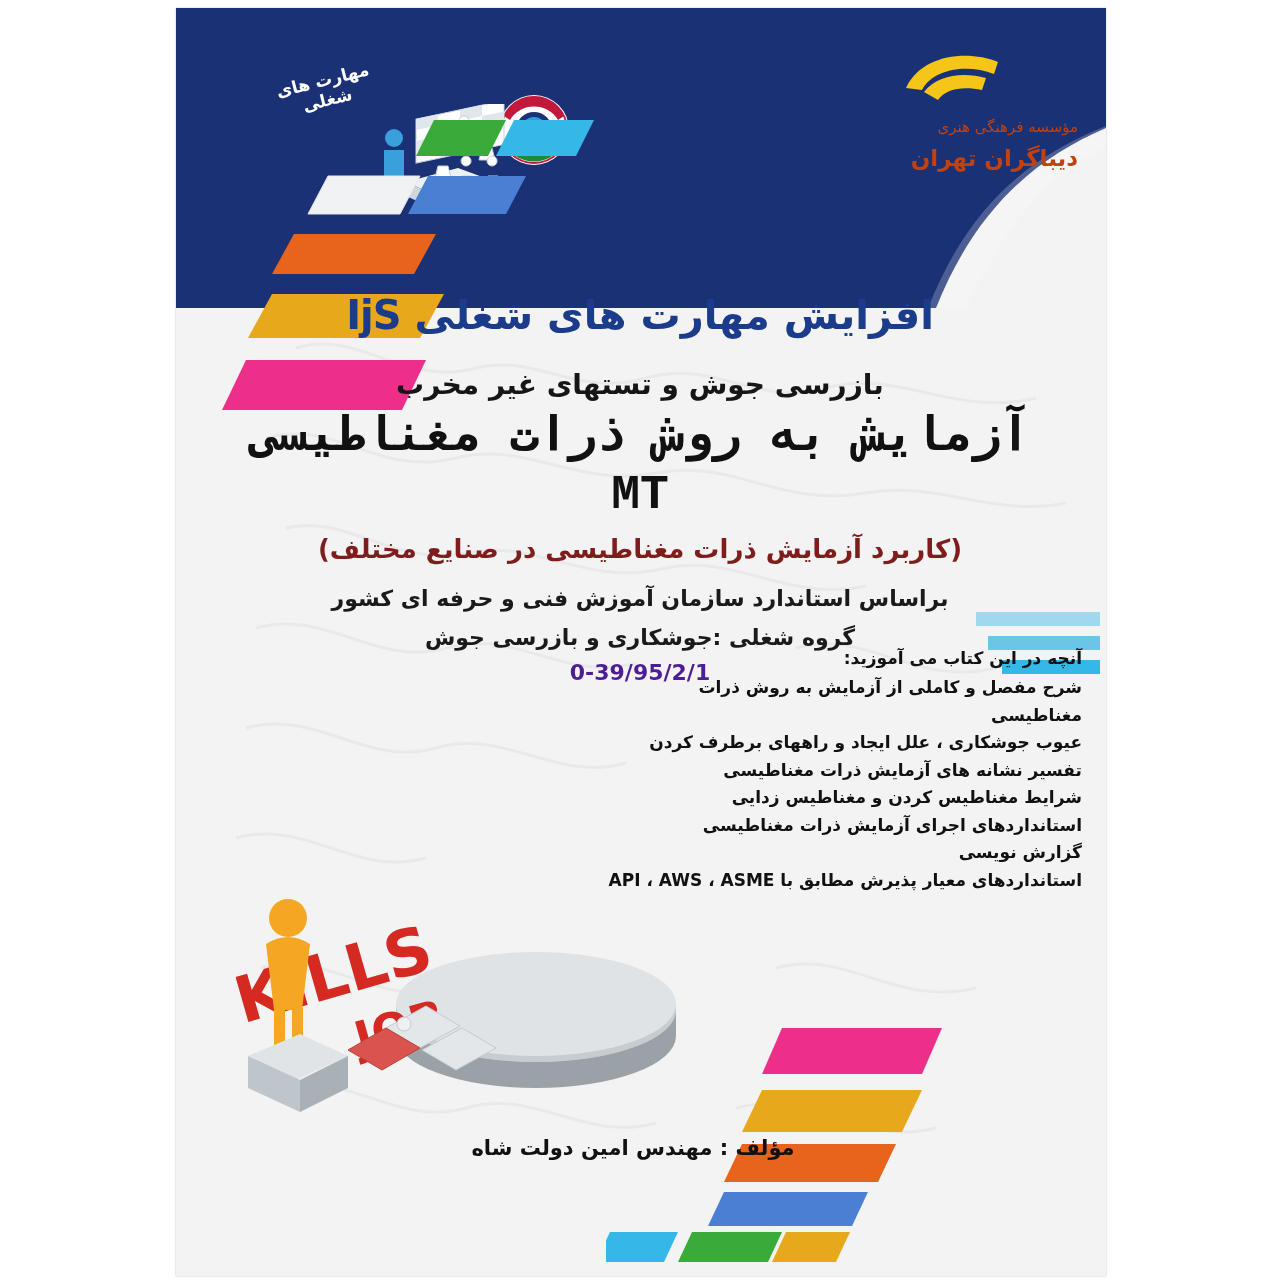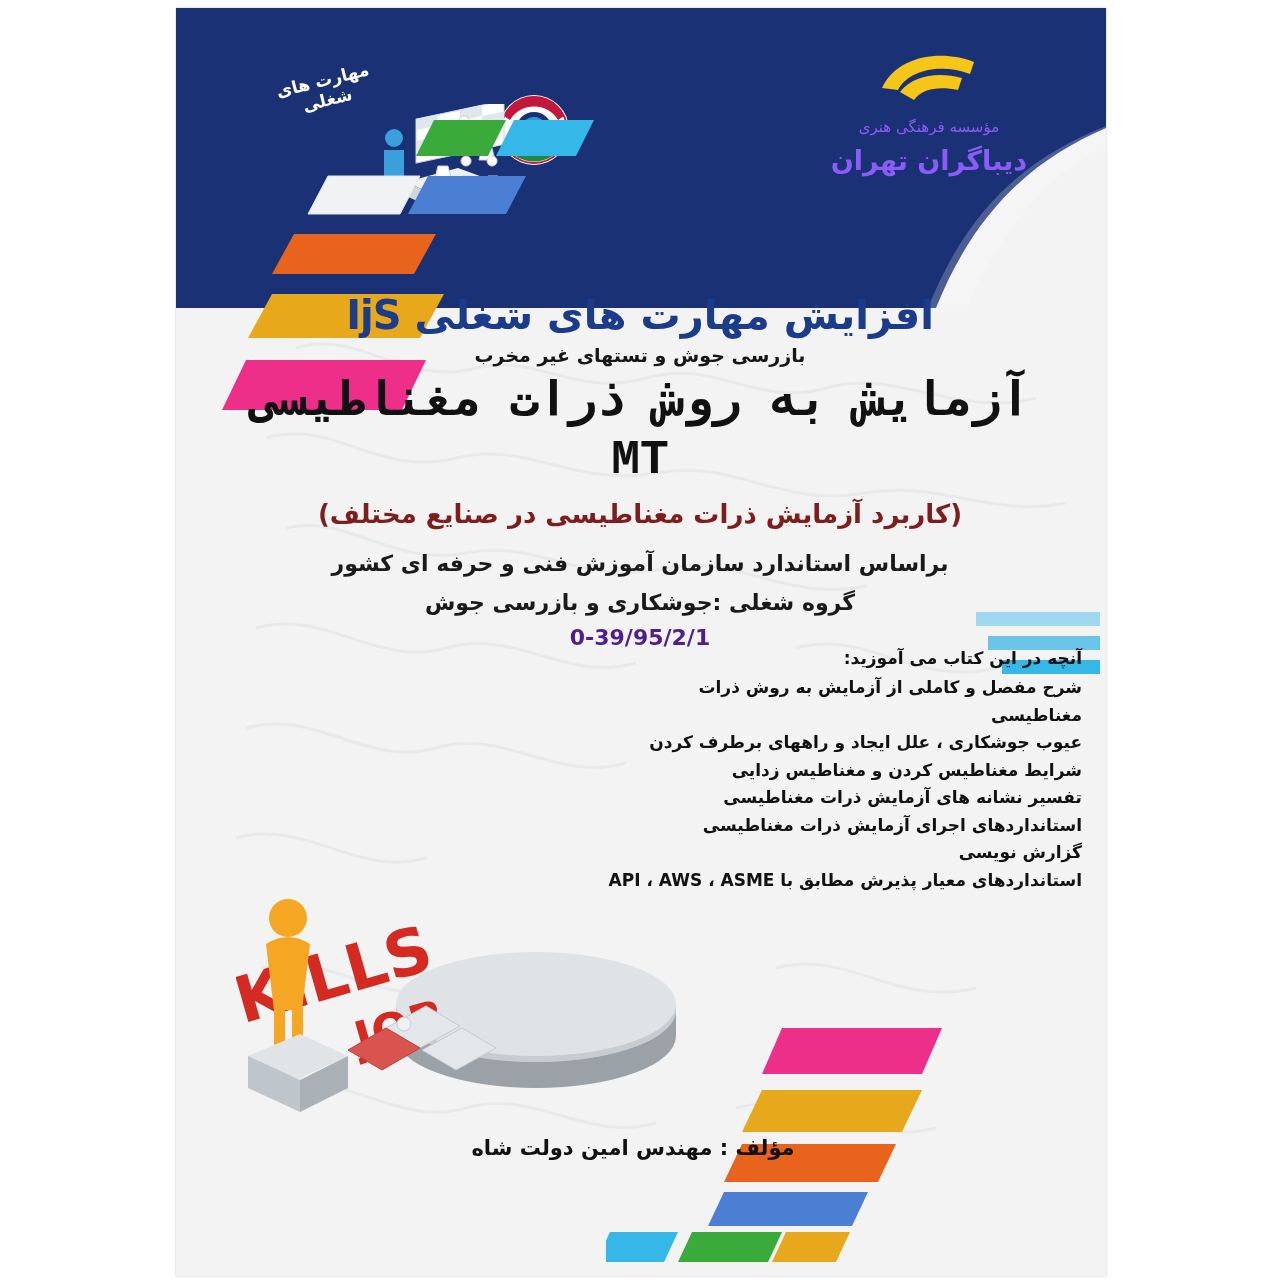--- a/index.html
+++ b/index.html
@@ -44,39 +44,38 @@
     position: absolute;
     left: 0;
     top: 0;
     width: 930px;
     height: 300px;
     overflow: hidden;
   }
 
   .publisher {
     position: absolute;
-    right: 52px;
+    right: 28px;
     top: 40px;
     width: 250px;
-    text-align: center;
-    color: #8b5cf6;
+    color: #c2410c;
     line-height: 1.5;
   }
   .publisher .logo-swoosh {
     display: block;
     margin: 0 auto 6px auto;
     width: 110px;
     height: 62px;
   }
   .publisher .pub-small {
     font-size: 15px;
     letter-spacing: 0;
   }
   .publisher .pub-big {
-    font-size: 27px;
+    font-size: 23px;
     font-weight: bold;
     margin-top: 2px;
   }
 
   
   .career-skills-label {
     position: absolute;
     left: 74px;
     top: 62px;
     width: 150px;
@@ -114,24 +113,24 @@
     direction: rtl;
   }
   .title-1 {
     font-size: 40px;
     font-weight: bold;
     color: #1b3b8b;
     letter-spacing: -1px;
     line-height: 1.25;
   }
   .title-2 {
-    font-size: 19px;
+    font-size: 28px;
     font-weight: bold;
     color: #161616;
-    margin-top: 4px;
+    margin-top: 28px;
   }
   .title-3 {
     font-size: 48px;
     font-weight: bold;
     color: #111111;
     margin-top: 8px;
     line-height: 1.2;
     font-family: Liberation Mono, monospace;
   }
   .title-4 {
@@ -328,22 +327,22 @@
       <div class="subtitle-1">براساس استاندارد سازمان آموزش فنی و حرفه ای کشور</div>
       <div class="subtitle-2">گروه شغلی :جوشکاری و بازرسی جوش</div>
       <div class="code-line">0-39/95/2/1</div>
     </div>
 
     <div class="contents">
       <div class="lead">آنچه در این کتاب می آموزید:</div>
       <ul>
         <li>شرح مفصل و کاملی از آزمایش به روش ذرات مغناطیسی</li>
         <li>عیوب جوشکاری ، علل ایجاد و راههای برطرف کردن</li>
+        <li>تفسیر نشانه های آزمایش ذرات مغناطیسی</li>
         <li>شرایط مغناطیس کردن و مغناطیس زدایی</li>
-        <li>تفسیر نشانه های آزمایش ذرات مغناطیسی</li>
         <li>استانداردهای اجرای آزمایش ذرات مغناطیسی</li>
         <li>گزارش نویسی</li>
         <li>استانداردهای معیار پذیرش مطابق با API ، AWS ، ASME</li>
       </ul>
     </div>
 
     <svg class="skills-art" viewBox="0 0 470 330">
 
       <ellipse cx="300" cy="212" rx="140" ry="52" fill="#c6ccd0"></ellipse>
       <path d="M160 212 a140 52 0 0 0 280 0 v26 a140 52 0 0 1 -280 0 z" fill="#9aa2a8"></path>

